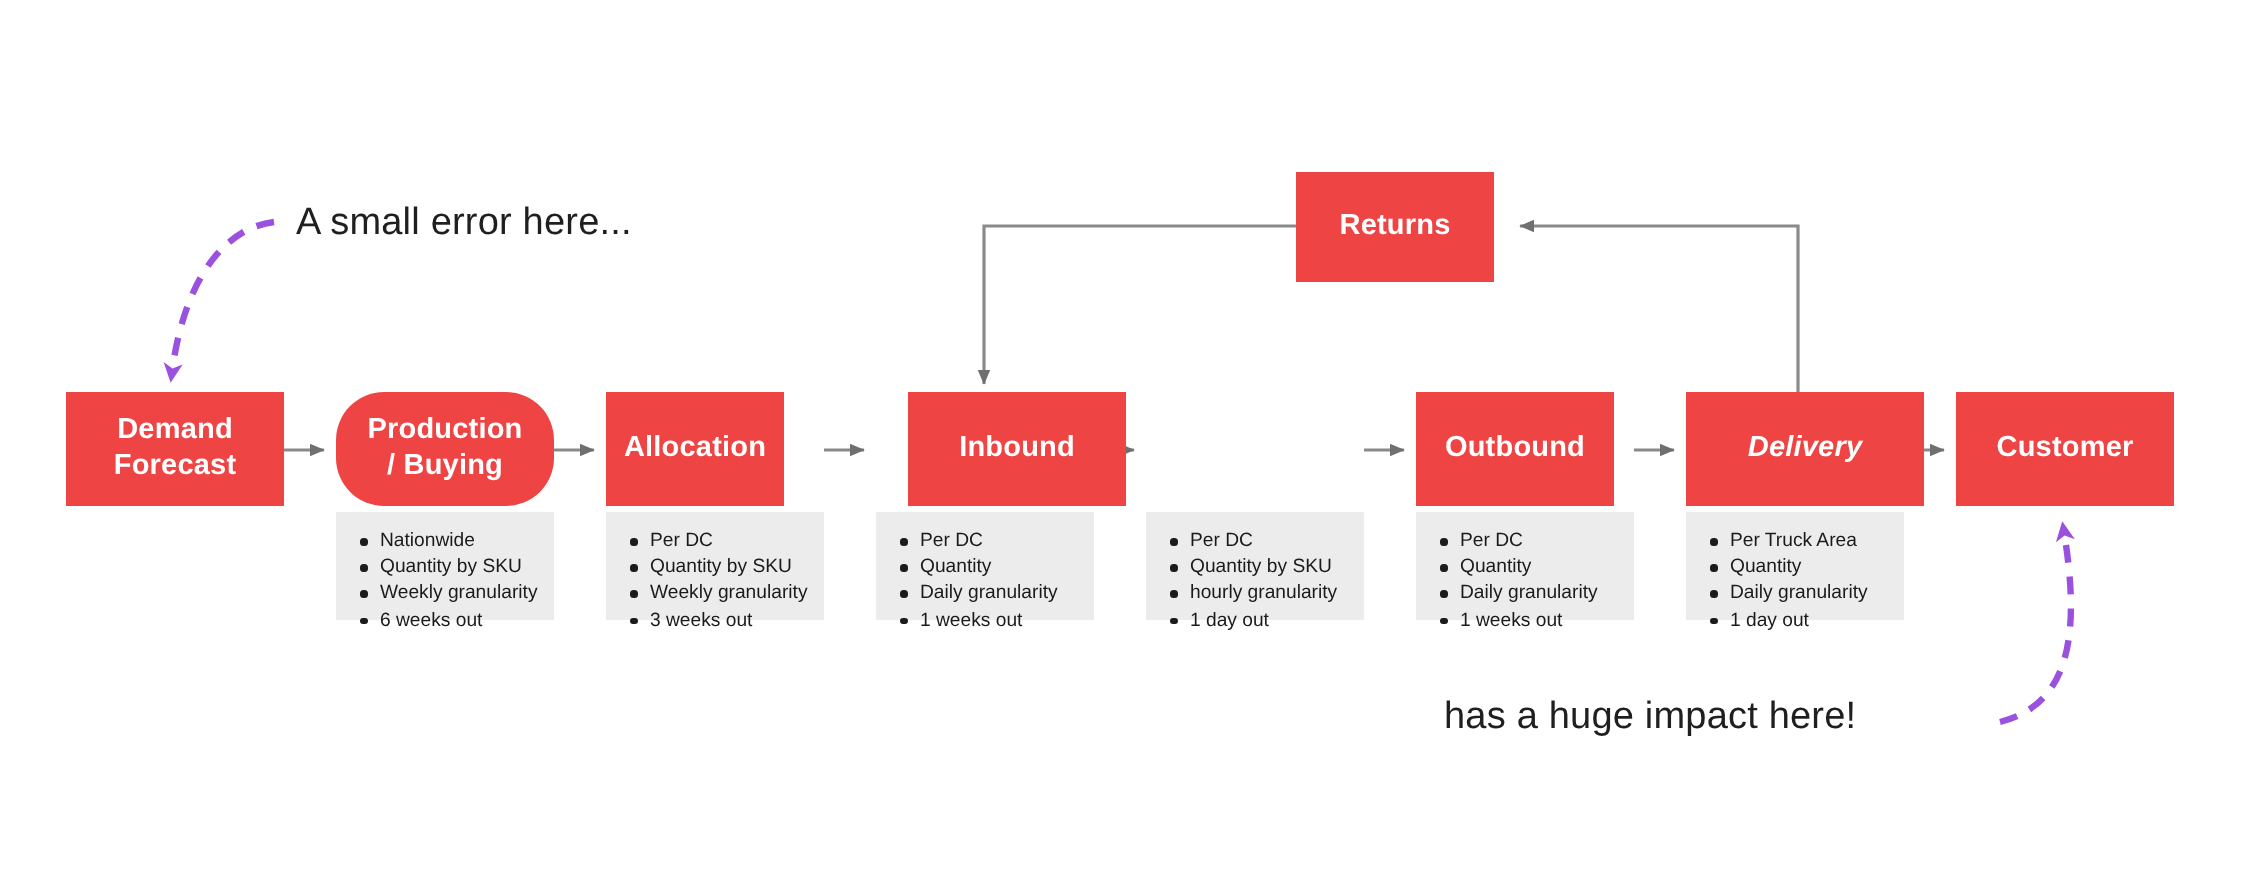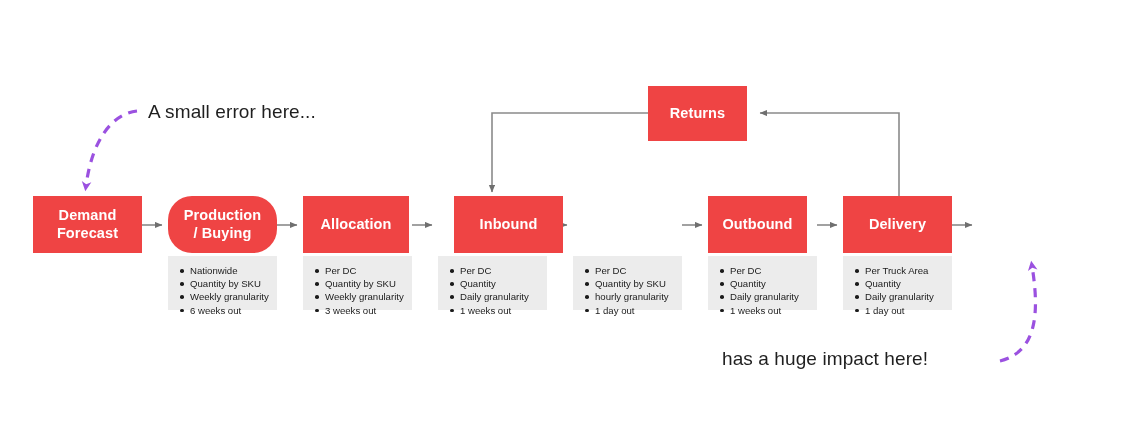--- a/index.html
+++ b/index.html
@@ -133,21 +133,21 @@
   </div>
   <div class="panel" style="left:168px; top:256px; width:109px; height:54px;">
     <ul>
       <li>Nationwide</li>
       <li>Quantity by SKU</li>
       <li>Weekly granularity</li>
       <li>6 weeks out</li>
     </ul>
   </div>
 
-  <div class="node" style="left:303px; top:196px; width:106px; height:57px;">
+  <div class="node" style="left:303px; top:196px; width:89px; height:57px;">
     <span class="node-label">Allocation</span>
   </div>
   <div class="panel" style="left:303px; top:256px; width:109px; height:54px;">
     <ul>
       <li>Per DC</li>
       <li>Quantity by SKU</li>
       <li>Weekly granularity</li>
       <li>3 weeks out</li>
     </ul>
   </div>
@@ -178,30 +178,33 @@
   </div>
   <div class="panel" style="left:708px; top:256px; width:109px; height:54px;">
     <ul>
       <li>Per DC</li>
       <li>Quantity</li>
       <li>Daily granularity</li>
       <li>1 weeks out</li>
     </ul>
   </div>
 
-  <div class="node" style="left:843px; top:196px; width:109px; height:57px;">
+  <div class="node" style="left:843px; top:196px; width:119px; height:57px;font-style:italic;">
     <span class="node-label">Delivery</span>
   </div>
   <div class="panel" style="left:843px; top:256px; width:109px; height:54px;">
     <ul>
       <li>Per Truck Area</li>
       <li>Quantity</li>
       <li>Daily granularity</li>
       <li>1 day out</li>
     </ul>
   </div>
 
+  <div class="node" style="left:978px; top:196px; width:109px; height:57px;">
+    <span class="node-label">Customer</span>
+  </div>
 
   <div class="annotation" style="left:722px; top:348px;">has a huge impact here!</div>
 
   <div class="annotation" style="left:148px; top:101px;">A small error here...</div>
 
 </div>
 
 </body></html>

